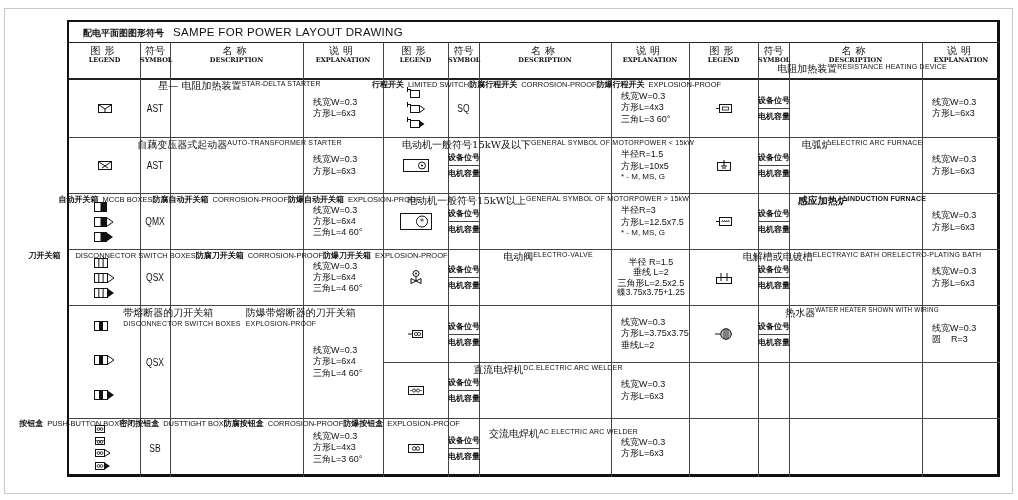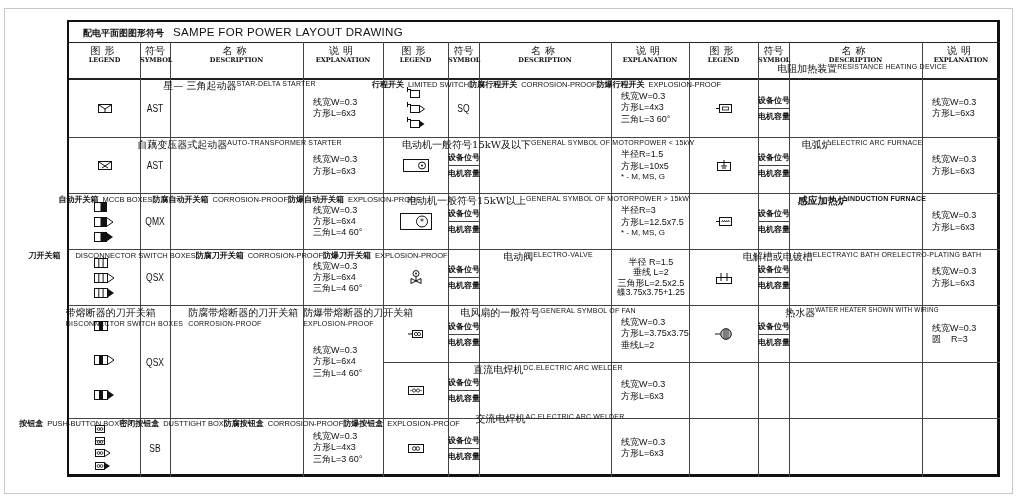--- a/index.html
+++ b/index.html
@@ -121,21 +121,21 @@
     </div>
 
   <div class="cell legend" style="left:0;top:57px;width:71px;height:58px;">
     <svg width="14" height="9" viewBox="0 0 14 9">
         <rect x="0.5" y="0.5" width="13" height="8" fill="none" stroke="#111"></rect>
         <path d="M1 1 L7 5 L13 1 M7 5 L7 8" fill="none" stroke="#111"></path>
       </svg>
   </div>
   <div class="cell sym" style="left:71px;top:57px;width:30px;height:58px;">AST</div>
   <div class="cell desc" style="left:101px;top:57px;width:133px;height:58px;">
-    <span class="cn">星— 三角起动器</span>
+    <span class="cn">星— 电阻加热装置</span>
     <span class="en">STAR-DELTA STARTER</span>
   </div>
   <div class="cell expl" style="left:234px;top:57px;width:80px;height:58px;">
     <span>线宽W=0.3</span>
     <span>方形L=6x3</span>
   </div>
 
   <div class="cell legend" style="left:0;top:116px;width:71px;height:55px;">
     <svg width="14" height="9" viewBox="0 0 14 9">
         <rect x="0.5" y="0.5" width="13" height="8" fill="none" stroke="#111"></rect>
@@ -209,24 +209,20 @@
       <rect x="1.5" y="73.5" width="13" height="9" fill="none" stroke="#111"></rect>
         <rect x="6" y="73.5" width="4" height="9" fill="#111"></rect>
         <path d="M14.5 73.5 L21 78 L14.5 82.5Z" fill="#111"></path>
     </svg>
   </div>
   <div class="cell sym" style="left:71px;top:284px;width:30px;height:112px;">QSX</div>
   <div class="cell desc" style="left:101px;top:284px;width:133px;height:112px;gap:5px;">
     <div>
         <span class="cn" style="display:block">带熔断器的刀开关箱</span>
         <span class="en" style="display:block">DISCONNECTOR SWITCH BOXES</span>
-      </div>
-    <div>
-        <span class="cn" style="display:block">防腐带熔断器的刀开关箱</span>
-        <span class="en" style="display:block">CORROSION-PROOF</span>
       </div>
     <div>
         <span class="cn" style="display:block">防爆带熔断器的刀开关箱</span>
         <span class="en" style="display:block">EXPLOSION-PROOF</span>
       </div>
   </div>
   <div class="cell expl" style="left:234px;top:284px;width:80px;height:112px;">
     <span>线宽W=0.3</span>
     <span>方形L=6x4</span>
     <span>三角L=4  60°</span>
@@ -360,24 +356,20 @@
         <path d="M0 5 H5" stroke="#111"></path>
         <rect x="4.5" y="1.5" width="10" height="7" fill="none" stroke="#111"></rect>
         <circle cx="8" cy="5" r="1.6" fill="none" stroke="#111" stroke-width="0.8"></circle>
         <circle cx="11" cy="5" r="1.6" fill="none" stroke="#111" stroke-width="0.8"></circle>
       </svg>
   </div>
   <div class="cell sym2" style="left:379px;top:284px;width:31px;height:56px;">
     <span class="top">设备位号</span>
     <span>电机容量</span>
   </div>
-  <div class="cell desc" style="left:410px;top:284px;width:132px;height:56px;">
-    <span class="cn">电风扇的一般符号</span>
-    <span class="en">GENERAL SYMBOL OF FAN</span>
-  </div>
   <div class="cell expl" style="left:542px;top:284px;width:78px;height:56px;">
     <span>线宽W=0.3</span>
     <span>方形L=3.75x3.75</span>
     <span>垂线L=2</span>
   </div>
 
   <div class="cell legend" style="left:314px;top:341px;width:65px;height:55px;">
     <svg width="16" height="9" viewBox="0 0 16 9">
         <rect x="0.5" y="0.5" width="15" height="8" fill="none" stroke="#111"></rect>
         <path d="M2 4.5 H14" stroke="#111" stroke-width="0.6"></path>
@@ -402,21 +394,21 @@
     <svg width="16" height="9" viewBox="0 0 16 9">
         <rect x="0.5" y="0.5" width="15" height="8" fill="none" stroke="#111"></rect>
         <circle cx="6.2" cy="4.5" r="1.8" fill="none" stroke="#111" stroke-width="0.9"></circle>
         <circle cx="9.8" cy="4.5" r="1.8" fill="none" stroke="#111" stroke-width="0.9"></circle>
       </svg>
   </div>
   <div class="cell sym2" style="left:379px;top:397px;width:31px;height:58px;">
     <span class="top">设备位号</span>
     <span>电机容量</span>
   </div>
-  <div class="cell desc" style="left:410px;top:390px;width:132px;height:58px;padding-left:10px;">
+  <div class="cell desc" style="left:410px;top:405px;width:132px;height:58px;padding-left:10px;justify-content:space-between;">
     <span class="cn">交流电焊机</span>
     <span class="en">AC.ELECTRIC ARC WELDER</span>
   </div>
   <div class="cell expl" style="left:542px;top:397px;width:78px;height:58px;">
     <span>线宽W=0.3</span>
     <span>方形L=6x3</span>
   </div>
 
   <div class="cell legend" style="left:620px;top:57px;width:69px;height:58px;">
     <svg width="16" height="9" viewBox="0 0 16 9">

